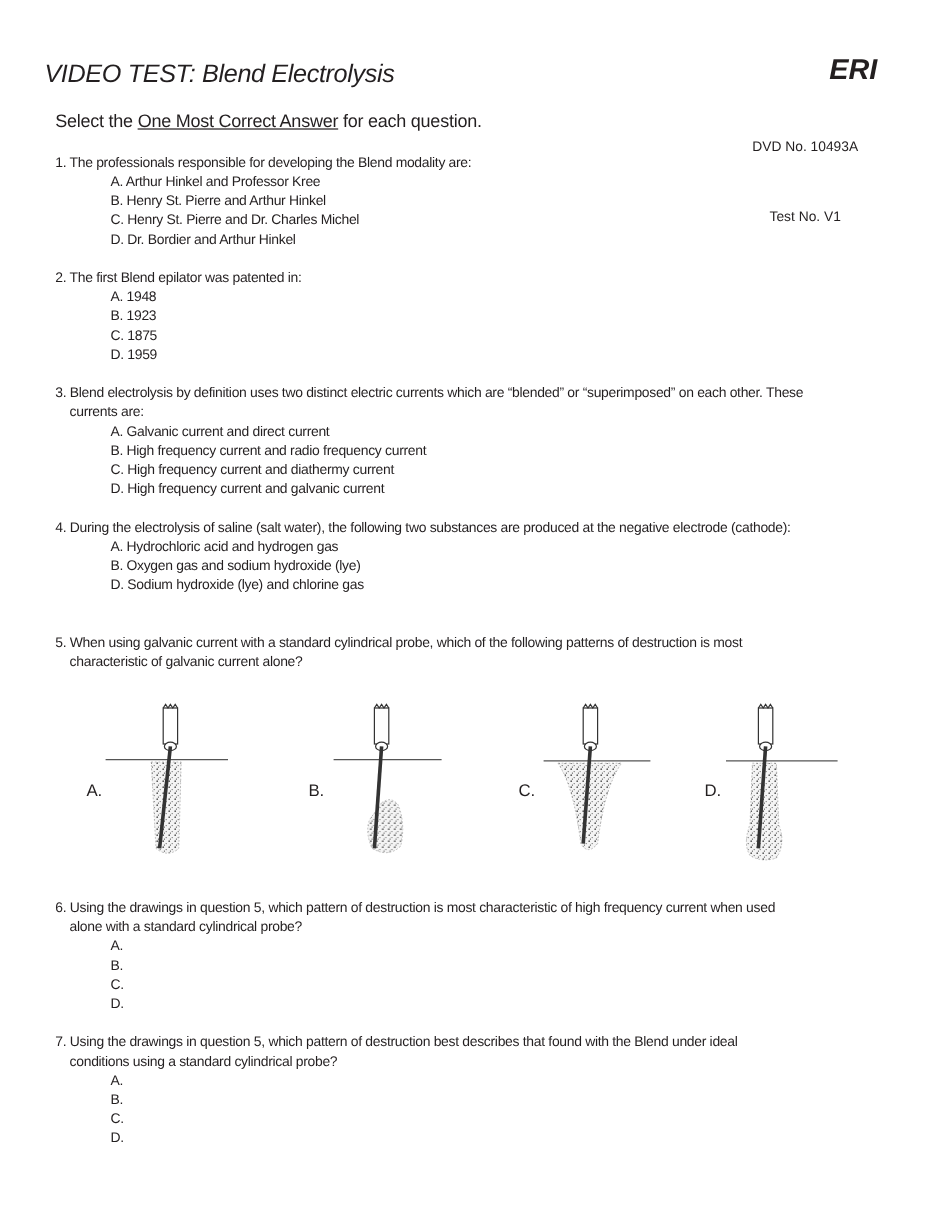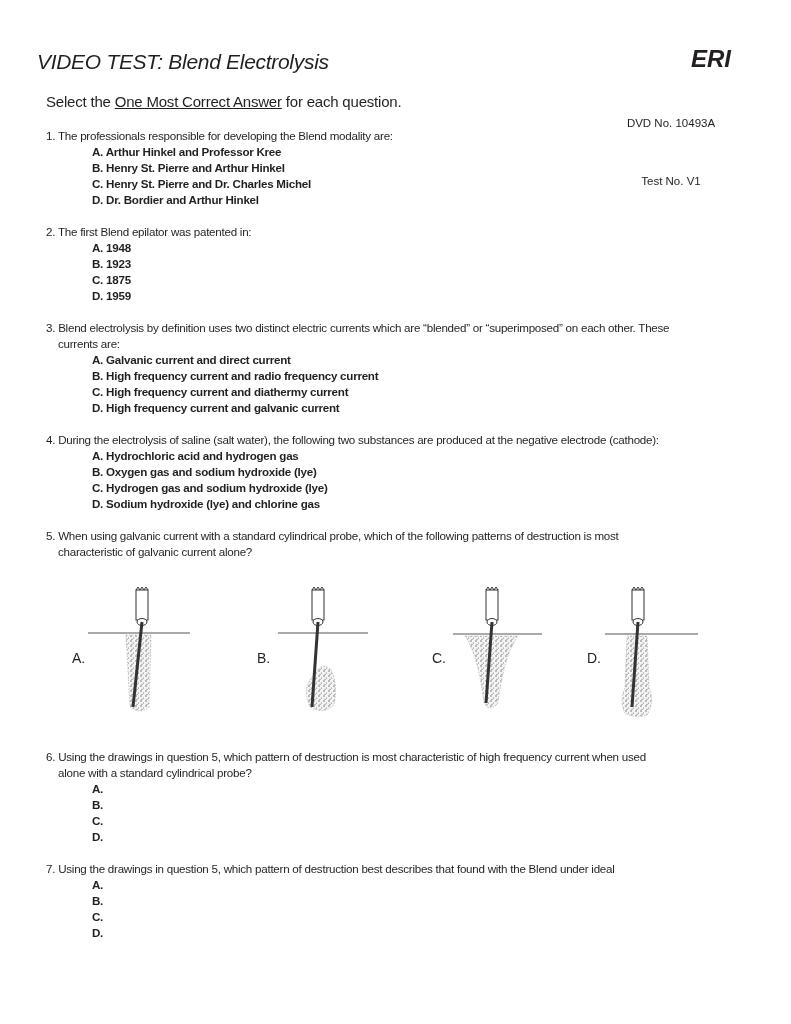--- a/index.html
+++ b/index.html
@@ -7,21 +7,21 @@
          font-family:"Liberation Sans", sans-serif; color:#231f20; }
   .title { position:absolute; left:37px; top:50px; font-size:21px; font-style:italic; letter-spacing:-0.3px; }
   .brand { position:absolute; right:60px; top:46px; text-align:right; width:120px; }
   .brand .logo { font-size:24px; font-weight:bold; font-style:italic; text-align:right; line-height:26px; margin-left:12px;}
   .brand .meta { font-size:11.5px; line-height:14px; text-align:center;margin-top:44px; }
   .instr { position:absolute; left:46px; top:93px; font-size:15px; letter-spacing:-0.2px; }
   .instr u { text-decoration:underline; }
   .q { position:absolute; left:46px; font-size:11.6px; line-height:16px; letter-spacing:-0.25px; }
   .q .stem { display:block;text-align:right; }
   .q .stem2 { display:block; padding-left:12px; }
-  .q .opt { display:block; padding-left:46px;font-weight:bold; }
+  .q .opt { display:block; padding-left:46px; }
   .figs { position:absolute; left:60px; top:575px; width:680px; height:150px; }
   .fig { position:absolute; top:0; width:170px; height:150px; }
   .fig .lbl { position:absolute; top:75px; font-size:14px; }
   .fig svg { position:absolute; left:0; top:0; }
 </style>
 </head>
 <body>
 
 <div class="title">VIDEO TEST: Blend Electrolysis</div>
 
@@ -57,21 +57,20 @@
   <span class="opt">A. Galvanic current and direct current</span>
   <span class="opt">B. High frequency current and radio frequency current</span>
   <span class="opt">C. High frequency current and diathermy current</span>
   <span class="opt">D. High frequency current and galvanic current</span>
 </div>
 
 <div class="q" style="top:432px">
   <span class="stem">4. During the electrolysis of saline (salt water), the following two substances are produced at the negative electrode (cathode):</span>
   <span class="opt">A. Hydrochloric acid and hydrogen gas</span>
   <span class="opt">B. Oxygen gas and sodium hydroxide (lye)</span>
-  <span class="opt">C. Hydrogen gas and sodium hydroxide (lye)</span>
   <span class="opt">D. Sodium hydroxide (lye) and chlorine gas</span>
 </div>
 
 <div class="q" style="top:528px">
   <span class="stem">5. When using galvanic current with a standard cylindrical probe, which of the following patterns of destruction is most</span>
   <span class="stem2">characteristic of galvanic current alone?</span>
 </div>
 
 <div class="figs">
   <svg width="0" height="0" style="position:absolute">
@@ -138,17 +137,18 @@
   <span class="stem">6. Using the drawings in question 5, which pattern of destruction is most characteristic of high frequency current when used</span>
   <span class="stem2">alone with a standard cylindrical probe?</span>
   <span class="opt">A.</span>
   <span class="opt">B.</span>
   <span class="opt">C.</span>
   <span class="opt">D.</span>
 </div>
 
 <div class="q" style="top:861px">
   <span class="stem">7. Using the drawings in question 5, which pattern of destruction best describes that found with the Blend under ideal</span>
+  <span class="stem2">conditions using a standard cylindrical probe?</span>
   <span class="opt">A.</span>
   <span class="opt">B.</span>
   <span class="opt">C.</span>
   <span class="opt">D.</span>
 </div>
 
 </body></html>

